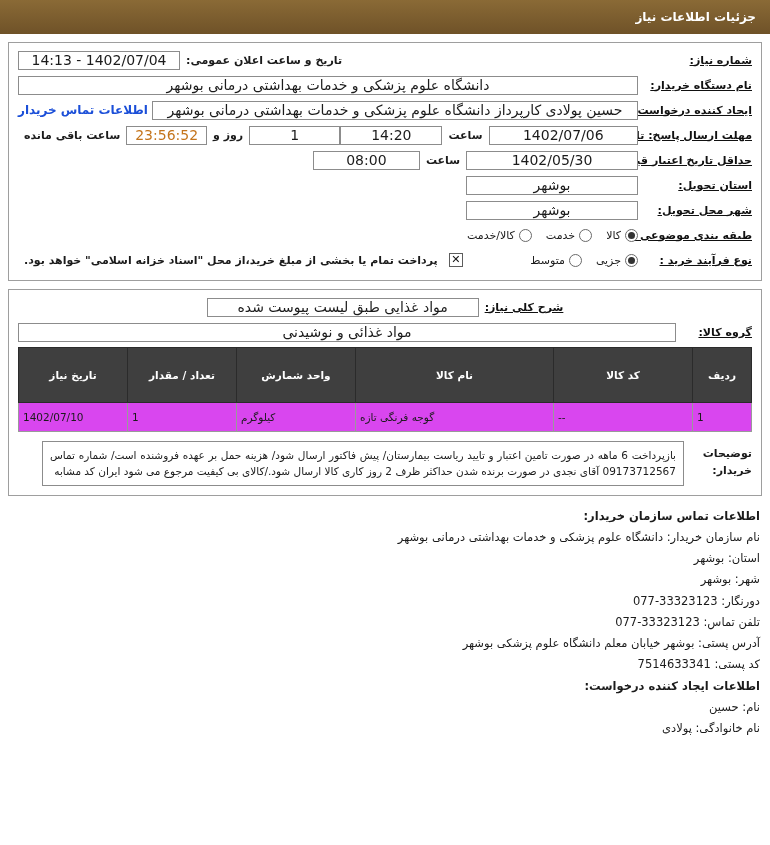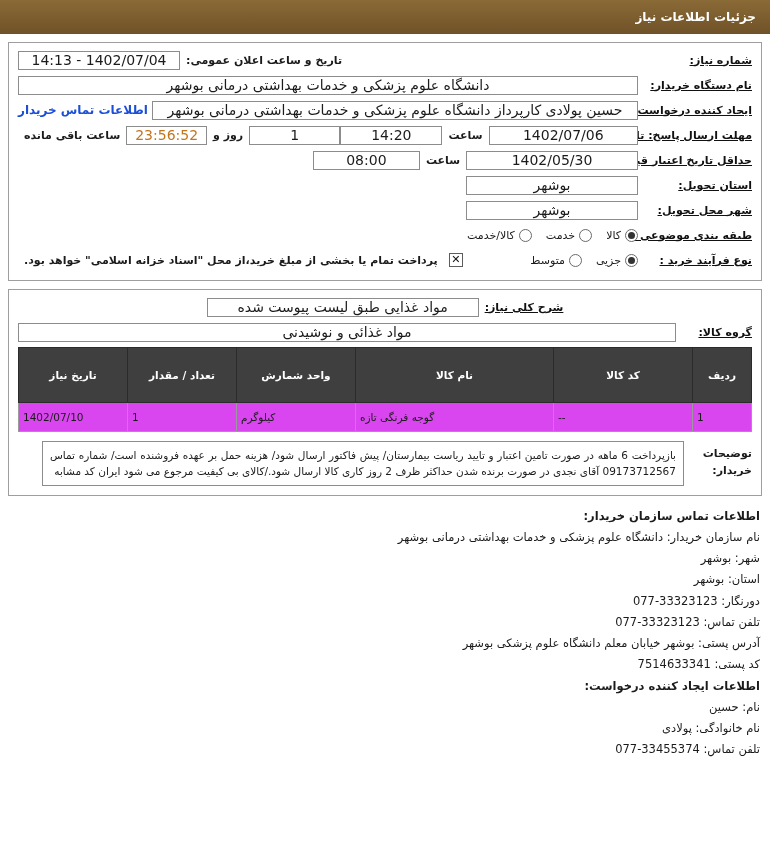--- a/index.html
+++ b/index.html
@@ -253,28 +253,28 @@
   </div>
 
   <div class="contact">
     <div class="h">اطلاعات تماس سازمان خریدار:</div>
 
     <div>
       <span class="k">نام سازمان خریدار:</span>
       <span>دانشگاه علوم پزشکی و خدمات بهداشتی درمانی بوشهر</span>
     </div>
     <div>
+      <span class="k">استان:</span>
+      <span>بوشهر</span>
+    </div>
+    <div>
       <span class="k">شهر:</span>
       <span>بوشهر</span>
     </div>
     <div>
-      <span class="k">استان:</span>
-      <span>بوشهر</span>
-    </div>
-    <div>
       <span class="k">دورنگار:</span>
       <span>33323123-077</span>
     </div>
     <div>
       <span class="k">تلفن تماس:</span>
       <span>33323123-077</span>
     </div>
     <div>
       <span class="k">آدرس پستی:</span>
       <span>بوشهر خیابان معلم دانشگاه علوم پزشکی بوشهر</span>
@@ -286,19 +286,15 @@
 
     <div class="h">اطلاعات ایجاد کننده درخواست:</div>
     <div>
       <span class="k">نام:</span>
       <span>حسین</span>
     </div>
     <div>
       <span class="k">نام خانوادگی:</span>
       <span>پولادی</span>
     </div>
-    <div>
-      <span class="k">تلفن تماس:</span>
-      <span>33455374-077</span>
-    </div>
   </div>
 
 </div>
 
 </body></html>

